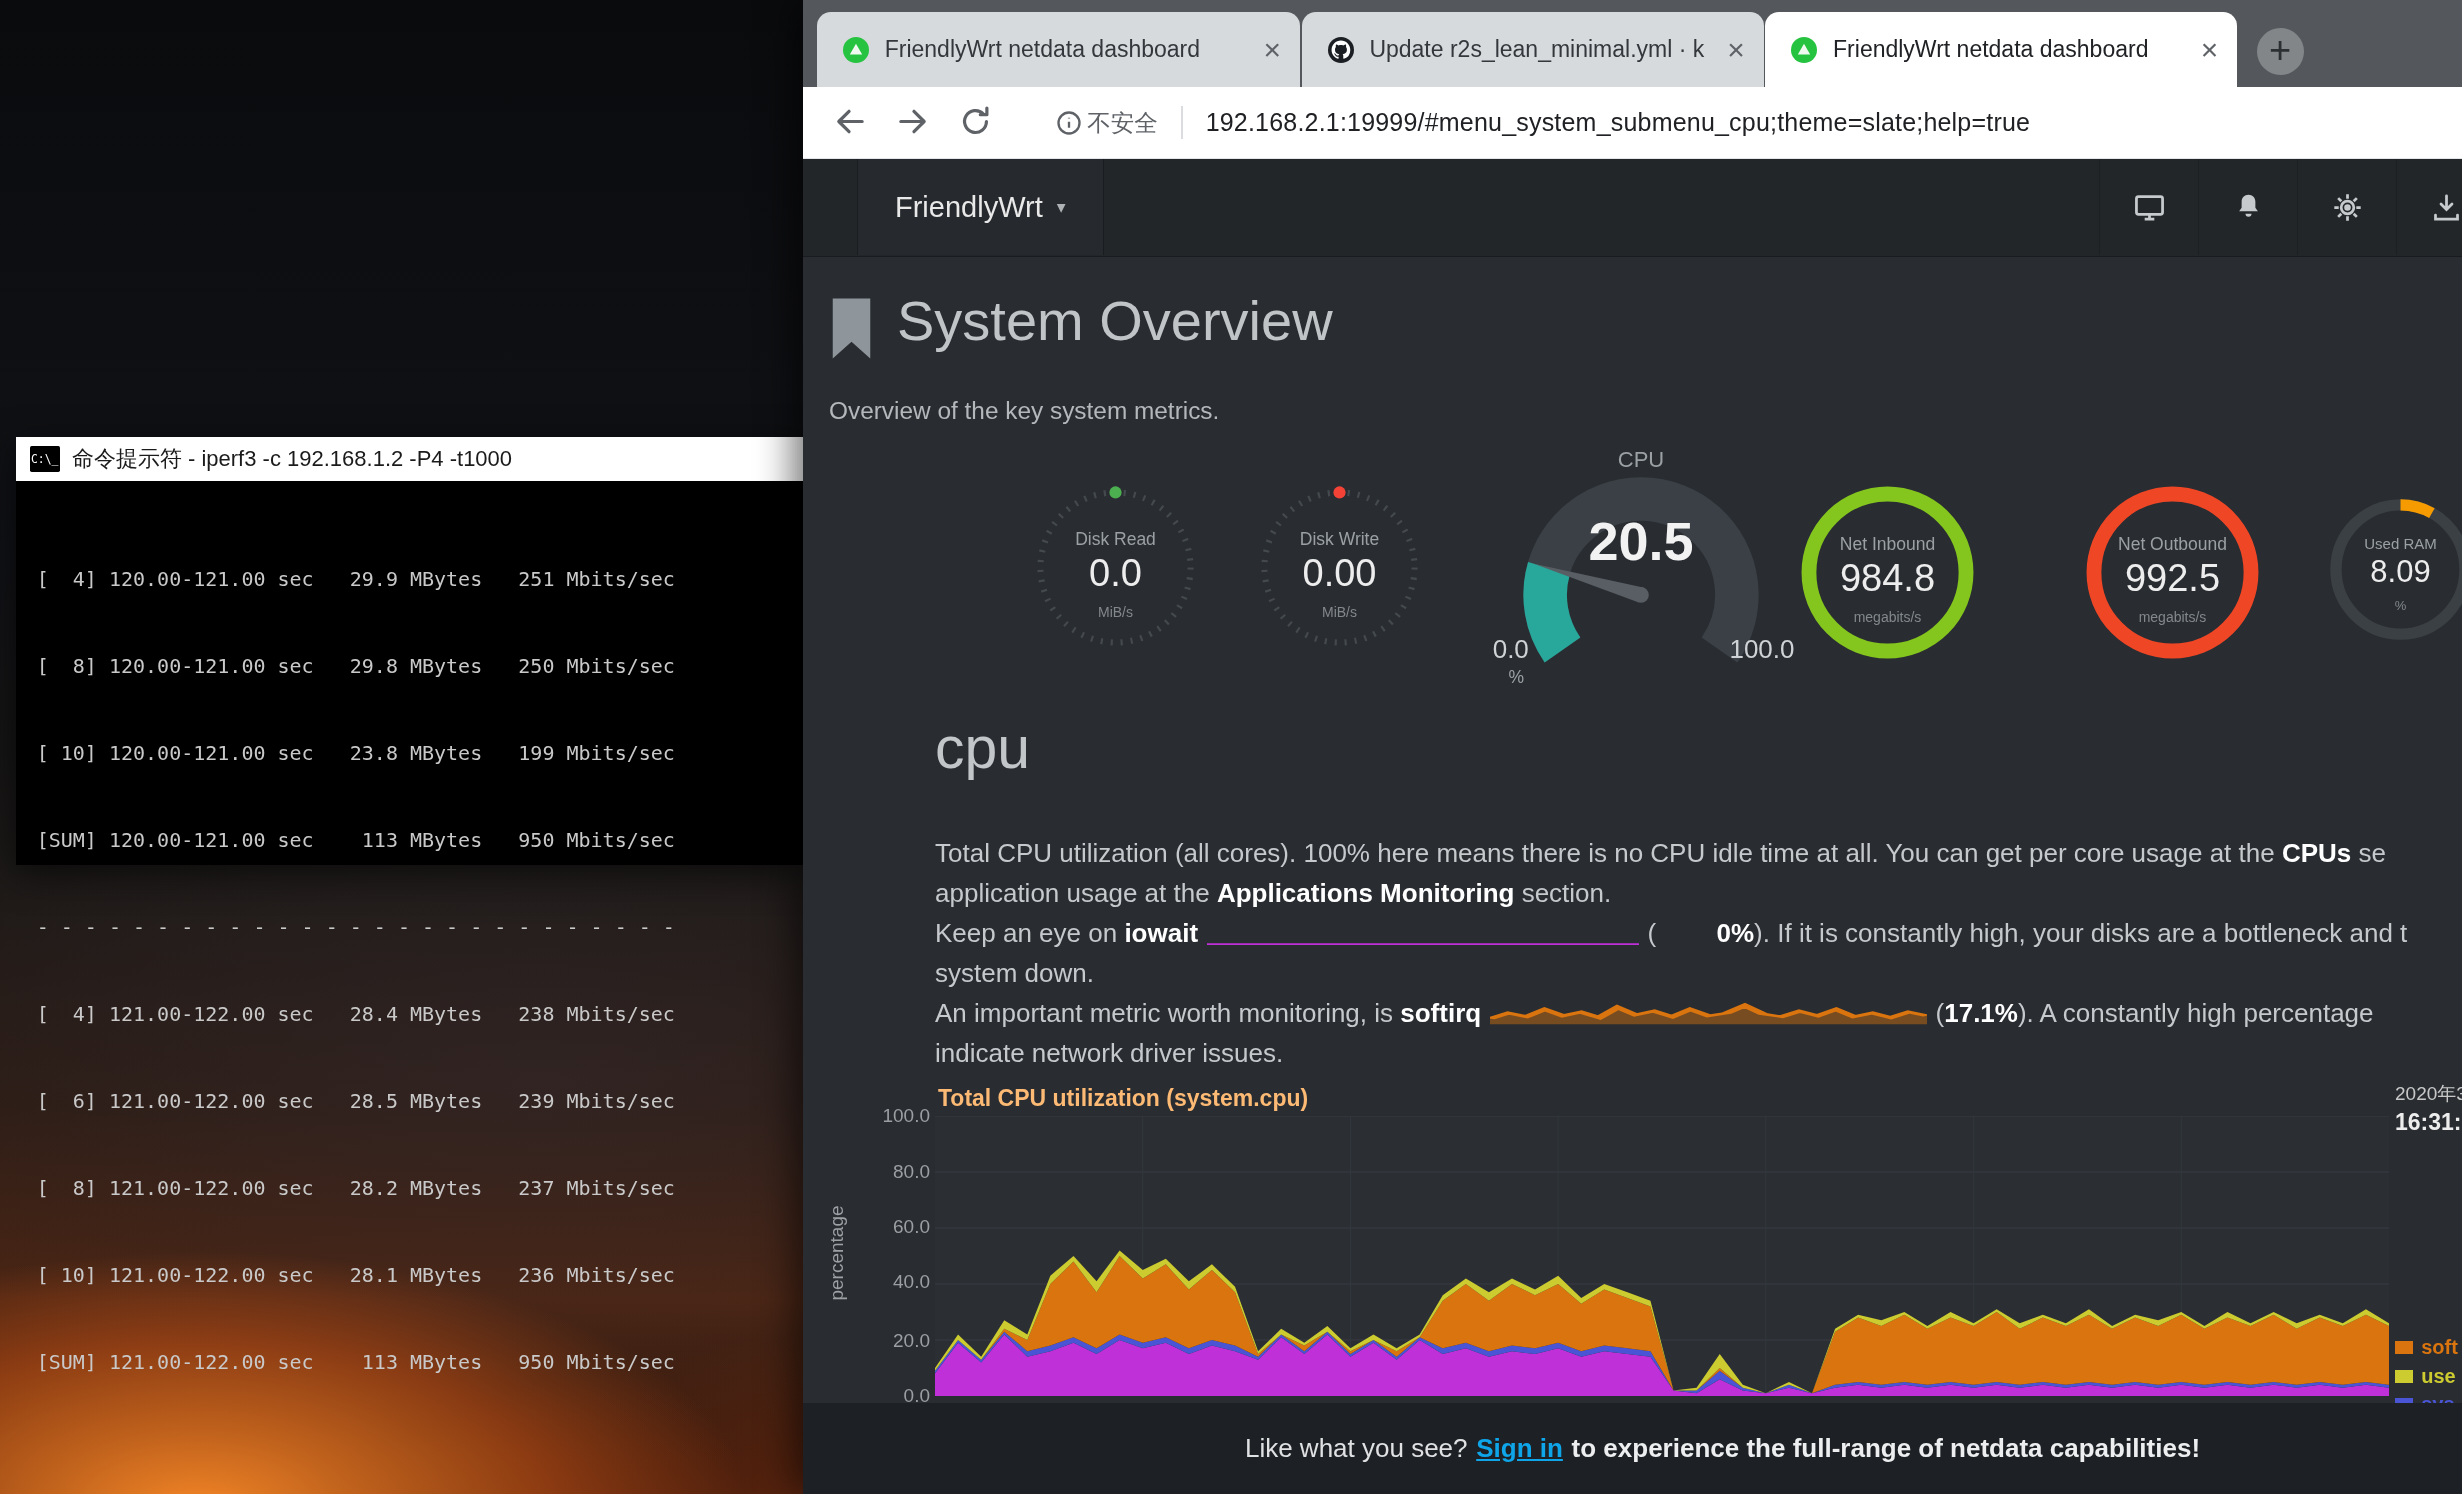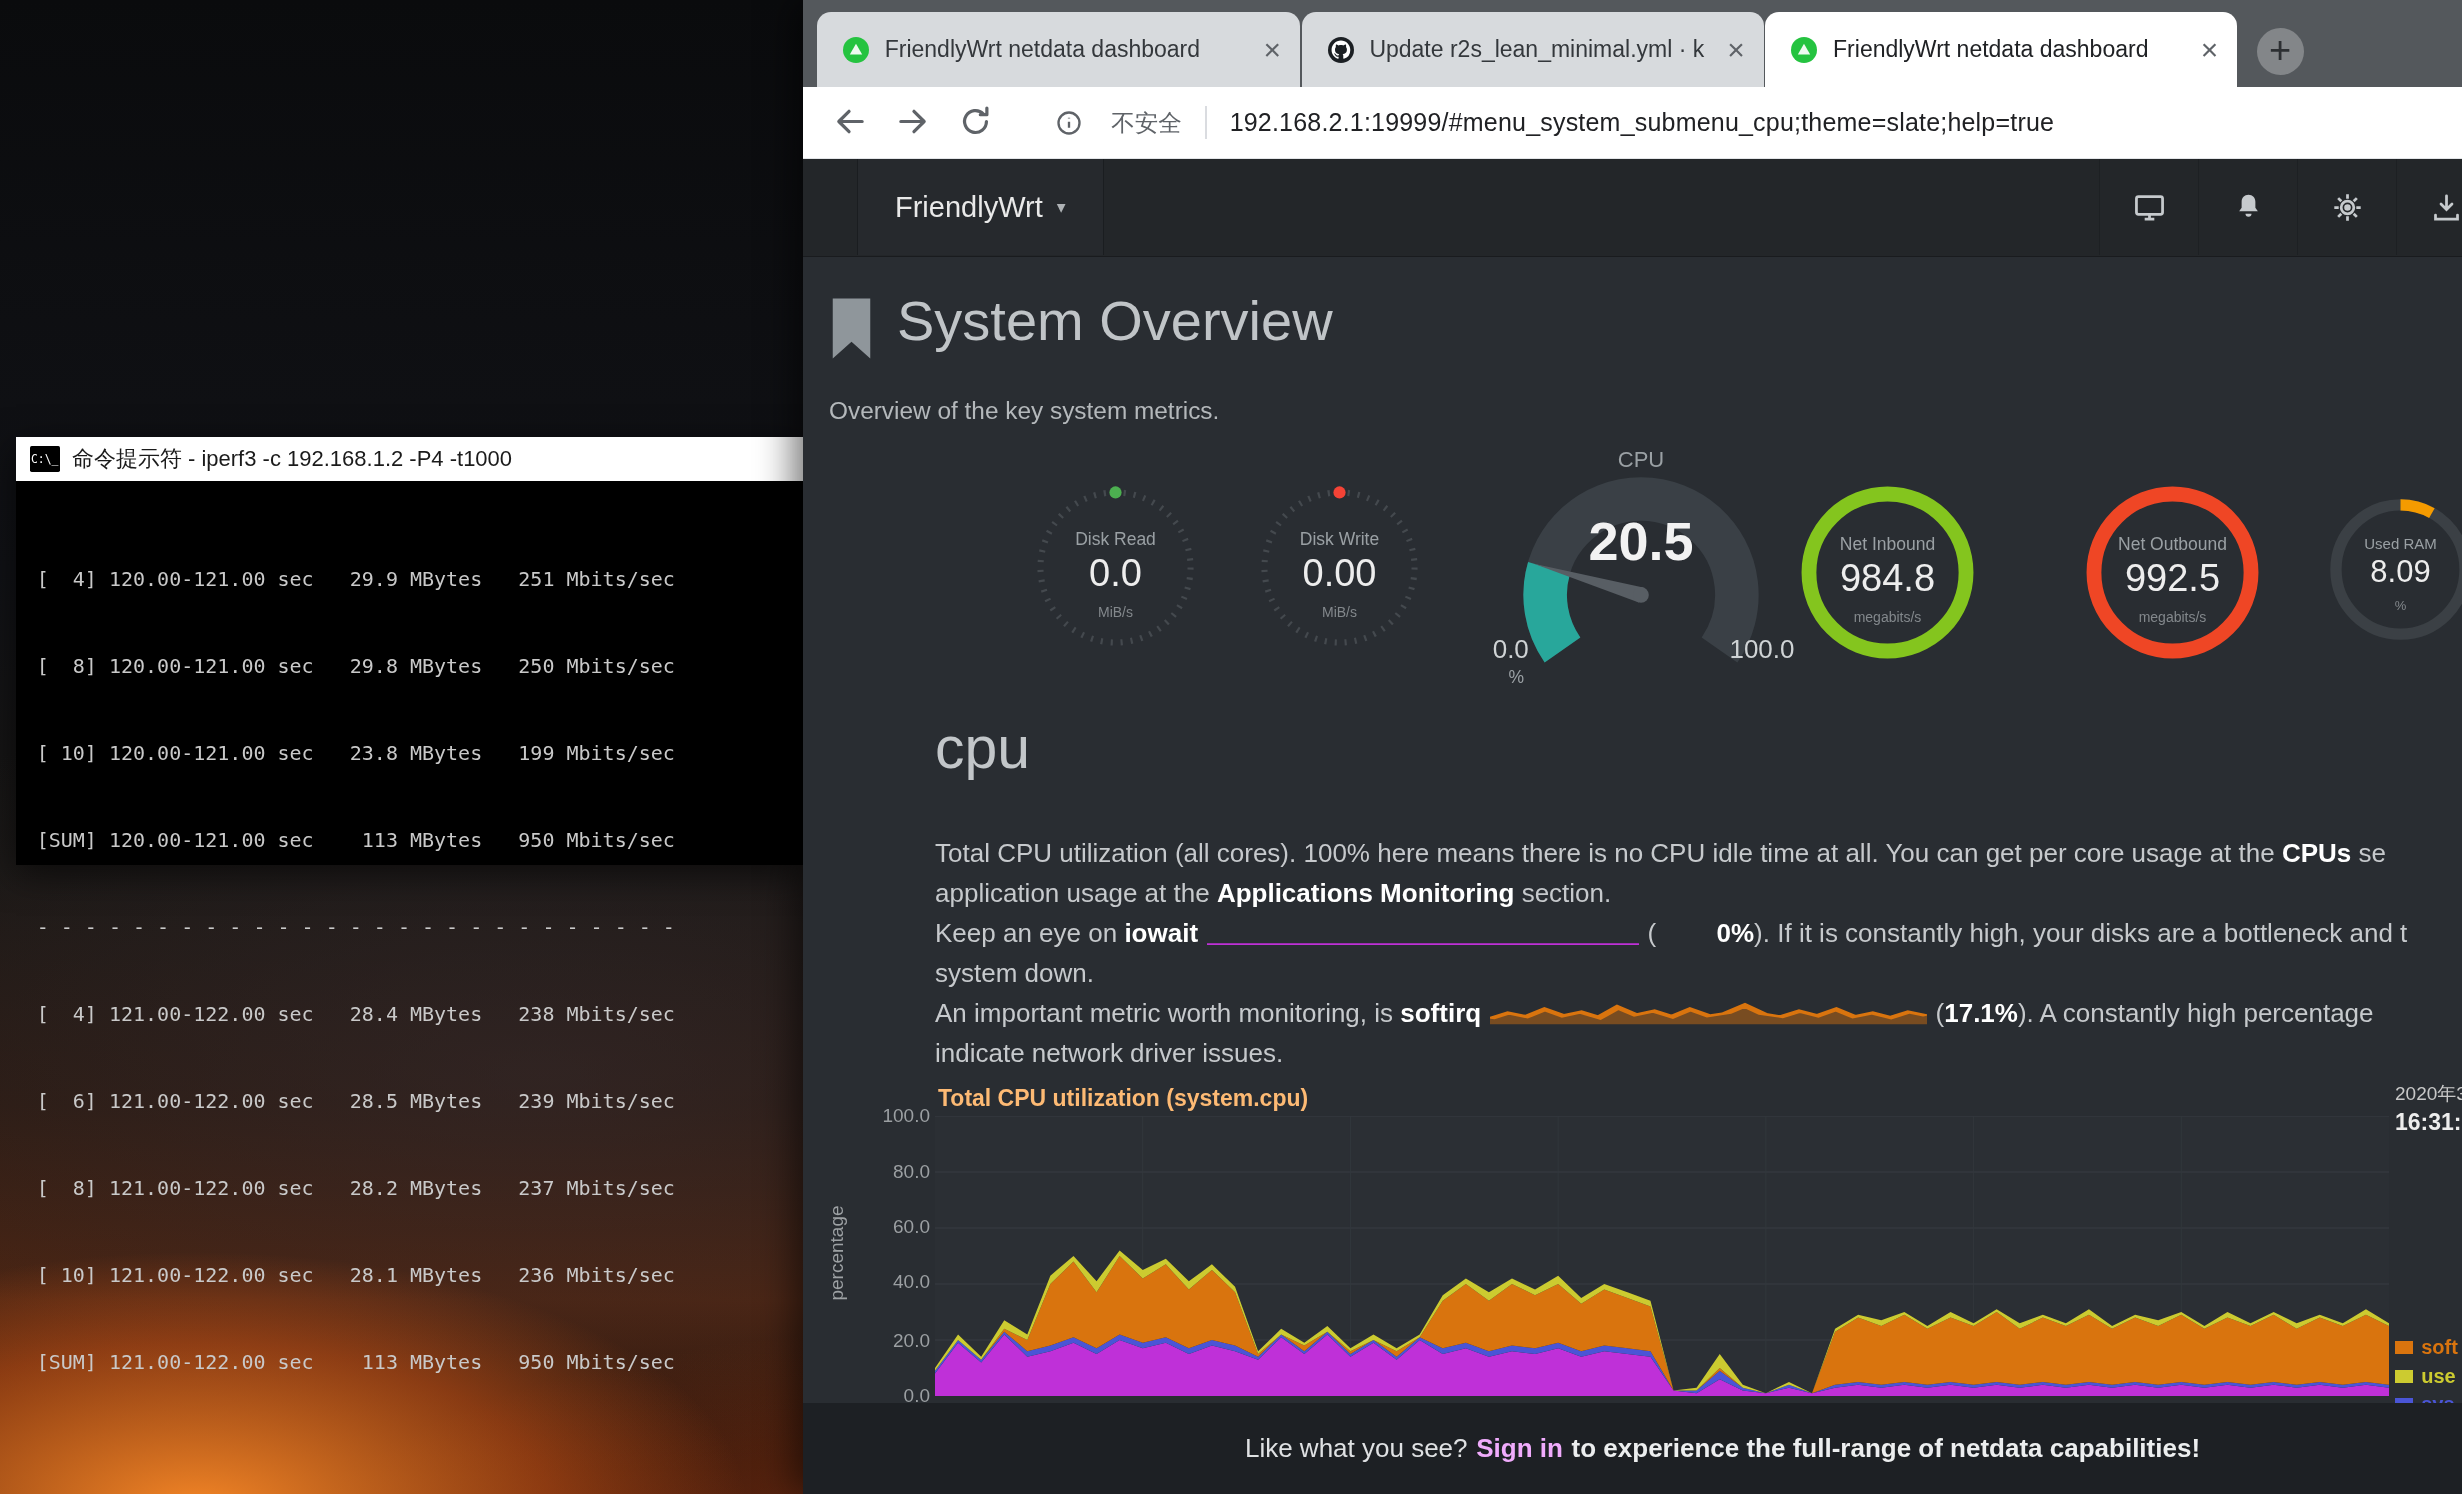--- a/index.html
+++ b/index.html
@@ -45,21 +45,21 @@
   .favicon { width:26px; height:26px; flex:0 0 auto; }
   .favicon svg { width:26px; height:26px; display:block; }
   .new-tab { width:47px; height:47px; margin:0 0 12.2px 17.5px; border-radius:50%;
     background:rgba(255,255,255,.28); color:#2c2f32; font-size:38px; line-height:44px;
     text-align:center; flex:0 0 auto; }
 
   .addressbar { position:absolute; left:0; top:87px; width:100%; height:72px; background:#fff;
     display:flex; align-items:center; padding-left:30px; border-bottom:0.9px solid #e3e5e8; }
   .nav-btn { width:38px; height:38px; margin-right:24.4px; flex:0 0 auto; }
   .nav-btn svg { width:35px; height:35px; display:block; }
-  .sec-chip { display:flex; align-items:center; gap:28px; margin-left:35px; }
+  .sec-chip { display:flex; align-items:center; gap:4px; margin-left:35px; }
   .sec-chip svg { width:28px; height:28px; display:block; }
   .sec-label { font-size:23.6px; color:#5f6368; white-space:nowrap; }
   .addr-divider { width:1.7px; height:33px; background:#dadce0; margin:0 23px; }
   .url-text { font-size:25px; color:#202124; white-space:nowrap; letter-spacing:0.2px; }
 
   
   .page { position:absolute; left:0; top:159px; width:1839px; height:1335px;
     background:#292d32; overflow:hidden; }
 
   .nd-navbar { position:absolute; left:0; top:0; width:100%; height:98px; background:#232629;
@@ -396,20 +396,20 @@
           <span class="sw" style="background: rgb(224, 156, 26);"></span>
           <span class="lbl" style="color: rgb(224, 156, 26);">nice</span>
         </div>
       <div class="legend-row" id="legend-4" style="top:1291px">
           <span class="sw" style="background: rgb(191, 48, 216);"></span>
           <span class="lbl" style="color: rgb(191, 48, 216);">iow</span>
         </div>
 
       <div class="nd-footer">
         <span class="foot-pre">Like what you see?</span>
-        <span class="foot-signin" style="color: #f0abfc;">Sign in</span>
+        <span class="foot-signin" style="color: #0ea5e9; text-decoration: underline;">Sign in</span>
         <span class="foot-post"> to experience the full-range of netdata capabilities!</span>
       </div>
 
     </div>
   </div>
 </div>
 
 
 </body></html>

